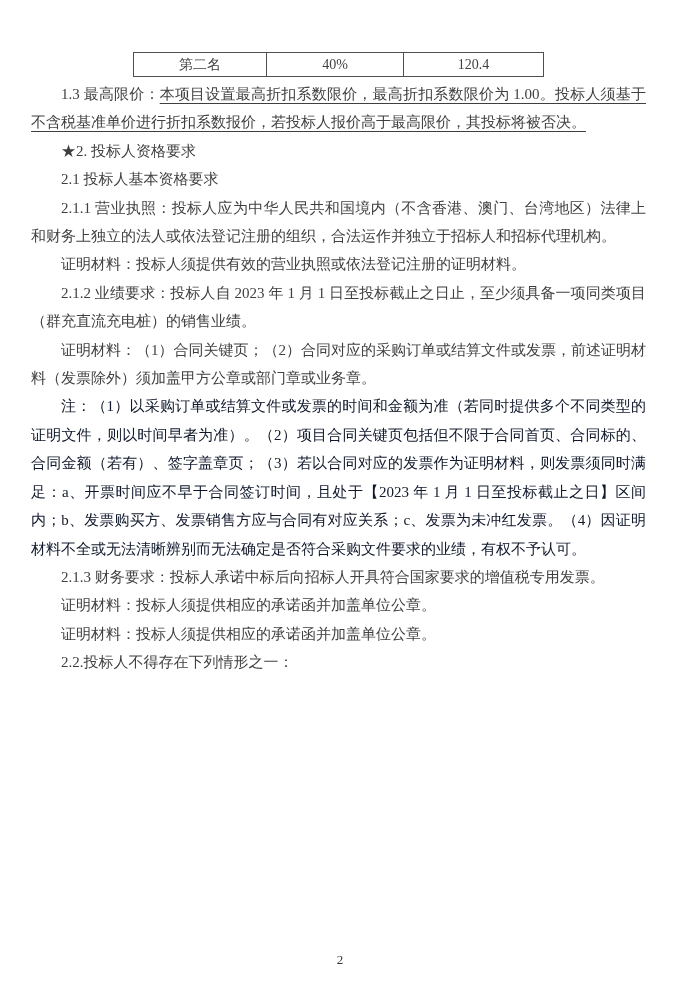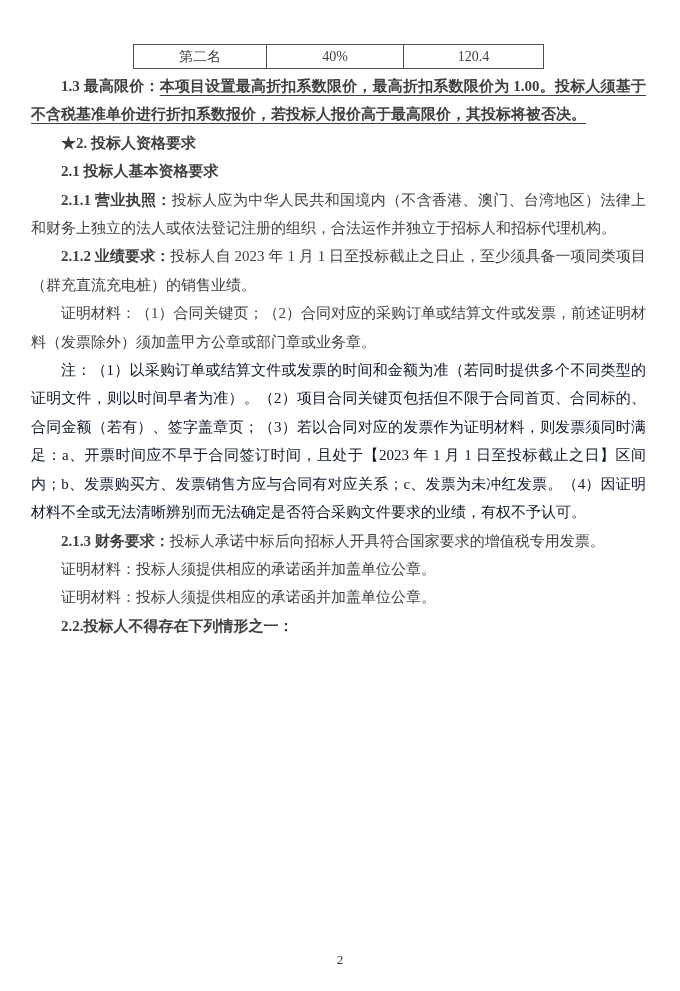--- a/index.html
+++ b/index.html
@@ -3,32 +3,32 @@
 <meta charset="utf-8">
 <style>
   html,body{margin:0;padding:0;}
   body{
     width:680px;height:991px;background:#ffffff;
     font-family:"Liberation Serif","DejaVu Serif",serif;
     color:#3f3f3f;
   }
   .page{position:relative;width:680px;height:991px;overflow:hidden;background:#ffffff;}
   .content{position:absolute;left:31px;top:44px;width:615px;font-size:15px;}
-  table.score{border-collapse:collapse;table-layout:fixed;width:410px;margin:0 auto 3px auto;}
+  table.score{border-collapse:collapse;table-layout:fixed;width:410px;margin:8px auto 3px auto;}
   table.score td{
     border:1px solid #4f4f4f;height:23px;padding:0;
     text-align:center;vertical-align:middle;font-size:14px;color:#3f3f3f;
   }
   .paras p{
     margin:0;line-height:28.4px;text-indent:2em;text-align:justify;
     word-break:break-all;
   }
   .paras p.paren{text-indent:1.55em;}
   .paras p.note{color:#0f172a;}
-  .b{font-weight:bold;}
+  .b{font-weight:normal;}
   .u{text-decoration:underline;text-underline-offset:4px;}
   .pagenum{
     position:absolute;left:0;top:952px;width:680px;
     text-align:center;font-size:13px;color:#333333;
   }
 </style>
 </head>
 <body>
 
 <div class="page">
@@ -47,20 +47,21 @@
             <td>120.4</td>
           </tr>
         </tbody>
     </table>
 
     <div class="paras">
         <p><span class="b">1.3 最高限价：</span><span class="b u">本项目设置最高折扣系数限价，最高折扣系数限价为 1.00。投标人须基于不含税基准单价进行折扣系数报价，若投标人报价高于最高限价，其投标将被否决。</span></p>
         <p><span class="b">★2. 投标人资格要求</span></p>
         <p><span class="b">2.1 投标人基本资格要求</span></p>
         <p><span class="b">2.1.1 营业执照：</span><span>投标人应为中华人民共和国境内（不含香港、澳门、台湾地区）法律上和财务上独立的法人或依法登记注册的组织，合法运作并独立于招标人和招标代理机构。</span></p>
+        <p><span>证明材料：投标人须提供有效的营业执照或依法登记注册的证明材料。</span></p>
         <p><span class="b">2.1.2 业绩要求：</span><span>投标人自 2023 年 1 月 1 日至投标截止之日止，至少须具备一项同类项目（群充直流充电桩）的销售业绩。</span></p>
         <p><span>证明材料：（1）合同关键页；（2）合同对应的采购订单或结算文件或发票，前述证明材料（发票除外）须加盖甲方公章或部门章或业务章。</span></p>
         <p class="note"><span>注：（1）以采购订单或结算文件或发票的时间和金额为准（若同时提供多个不同类型的证明文件，则以时间早者为准）。（2）项目合同关键页包括但不限于合同首页、合同标的、合同金额（若有）、签字盖章页；（3）若以合同对应的发票作为证明材料，则发票须同时满足：a、开票时间应不早于合同签订时间，且处于【2023 年 1 月 1 日至投标截止之日】区间内；b、发票购买方、发票销售方应与合同有对应关系；c、发票为未冲红发票。（4）因证明材料不全或无法清晰辨别而无法确定是否符合采购文件要求的业绩，有权不予认可。</span></p>
         <p><span class="b">2.1.3 财务要求：</span><span>投标人承诺中标后向招标人开具符合国家要求的增值税专用发票。</span></p>
         <p><span>证明材料：投标人须提供相应的承诺函并加盖单位公章。</span></p>
         <p><span>证明材料：投标人须提供相应的承诺函并加盖单位公章。</span></p>
         <p><span class="b">2.2.投标人不得存在下列情形之一：</span></p>
       </div>
 
   </div>

